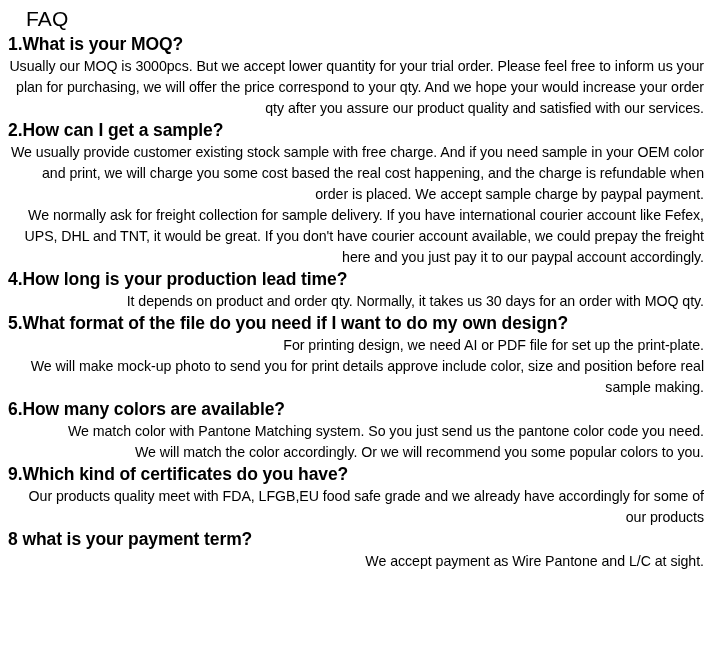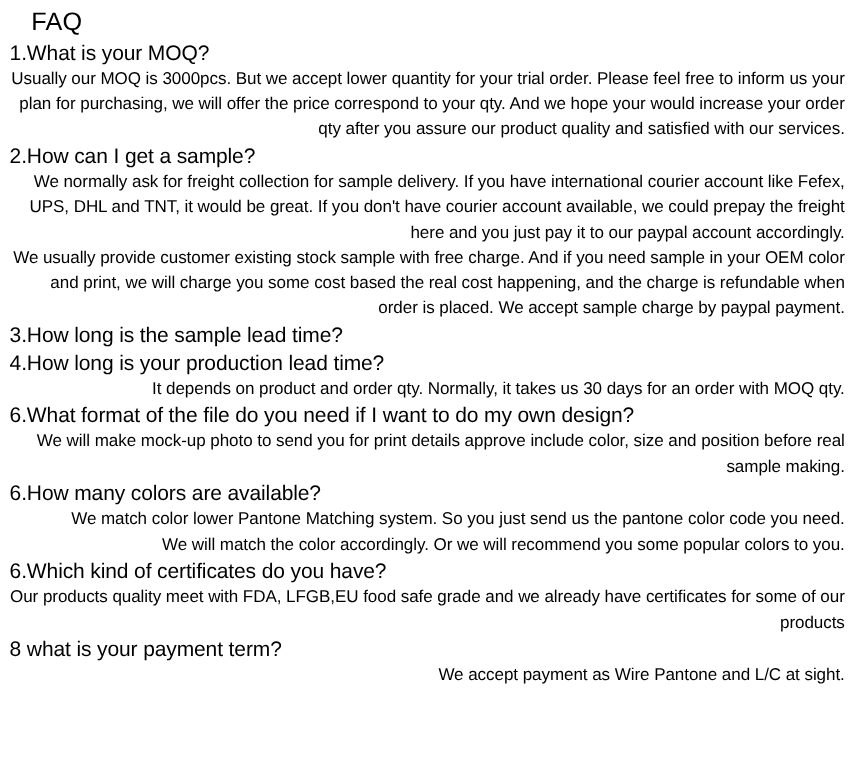--- a/index.html
+++ b/index.html
@@ -28,21 +28,21 @@
     line-height: 26px;
     margin: 0 0 1px 18px;
     letter-spacing: 0.2px;
   }
   .qa-block {
     margin: 0;
     padding: 0;
   }
   .question {
     font-size: 17.5px;
-    font-weight: normal;
+    font-weight: bold;
     line-height: 23px;
     margin: 0;
     letter-spacing: -0.1px;
   }
   .answer {
     font-size: 14.2px;
     font-weight: 400;
     line-height: 21px;
     margin: 0;
     letter-spacing: -0.05px;
@@ -54,41 +54,41 @@
 
 <div class="page">
   <h1 class="doc-title">FAQ</h1>
   <div class="faq-list">
       <div class="qa-block">
         <div class="question">1.What is your MOQ?</div>
         <div class="answer">Usually our MOQ is 3000pcs. But we accept lower quantity for your trial order. Please feel free to inform us your plan for purchasing, we will offer the price correspond to your qty. And we hope your would increase your order qty after you assure our product quality and satisfied with our services.</div>
       </div>
       <div class="qa-block">
         <div class="question">2.How can I get a sample?</div>
+        <div class="answer">We usually provide customer existing stock sample with free charge. And if you need sample in your OEM color and print, we will charge you some cost based the real cost happening, and the charge is refundable when order is placed. We accept sample charge by paypal payment.</div>
         <div class="answer">We normally ask for freight collection for sample delivery. If you have international courier account like Fefex, UPS, DHL and TNT, it would be great. If you don't have courier account available, we could prepay the freight here and you just pay it to our paypal account accordingly.</div>
-        <div class="answer">We usually provide customer existing stock sample with free charge. And if you need sample in your OEM color and print, we will charge you some cost based the real cost happening, and the charge is refundable when order is placed. We accept sample charge by paypal payment.</div>
       </div>
       <div class="qa-block">
-        <div class="question">3.How long is the sample lead time?</div>
       </div>
       <div class="qa-block">
         <div class="question">4.How long is your production lead time?</div>
         <div class="answer">It depends on product and order qty. Normally, it takes us 30 days for an order with MOQ qty.</div>
       </div>
       <div class="qa-block">
-        <div class="question"> 6.What format of the file do you need if I want to do my own design?</div>
+        <div class="question"> 5.What format of the file do you need if I want to do my own design?</div>
+        <div class="answer">For printing design, we need AI or PDF file for set up the print-plate.</div>
         <div class="answer">We will make mock-up photo to send you for print details approve include color, size and position before real sample making.</div>
       </div>
       <div class="qa-block">
         <div class="question">6.How many colors are available?</div>
-        <div class="answer">We match color lower Pantone Matching system. So you just send us the pantone color code you need.</div>
+        <div class="answer">We match color with Pantone Matching system. So you just send us the pantone color code you need.</div>
         <div class="answer">We will match the color accordingly. Or we will recommend you some popular colors to you.</div>
       </div>
       <div class="qa-block">
-        <div class="question">6.Which kind of certificates do you have?</div>
-        <div class="answer">Our products quality meet with FDA, LFGB,EU food safe grade and we already have certificates for some of our products</div>
+        <div class="question">9.Which kind of certificates do you have?</div>
+        <div class="answer">Our products quality meet with FDA, LFGB,EU food safe grade and we already have accordingly for some of our products</div>
       </div>
       <div class="qa-block">
         <div class="question">8 what is your payment term?</div>
         <div class="answer">We accept payment as Wire Pantone and L/C at sight.</div>
       </div>
     </div>
 </div>
 
 </body></html>

